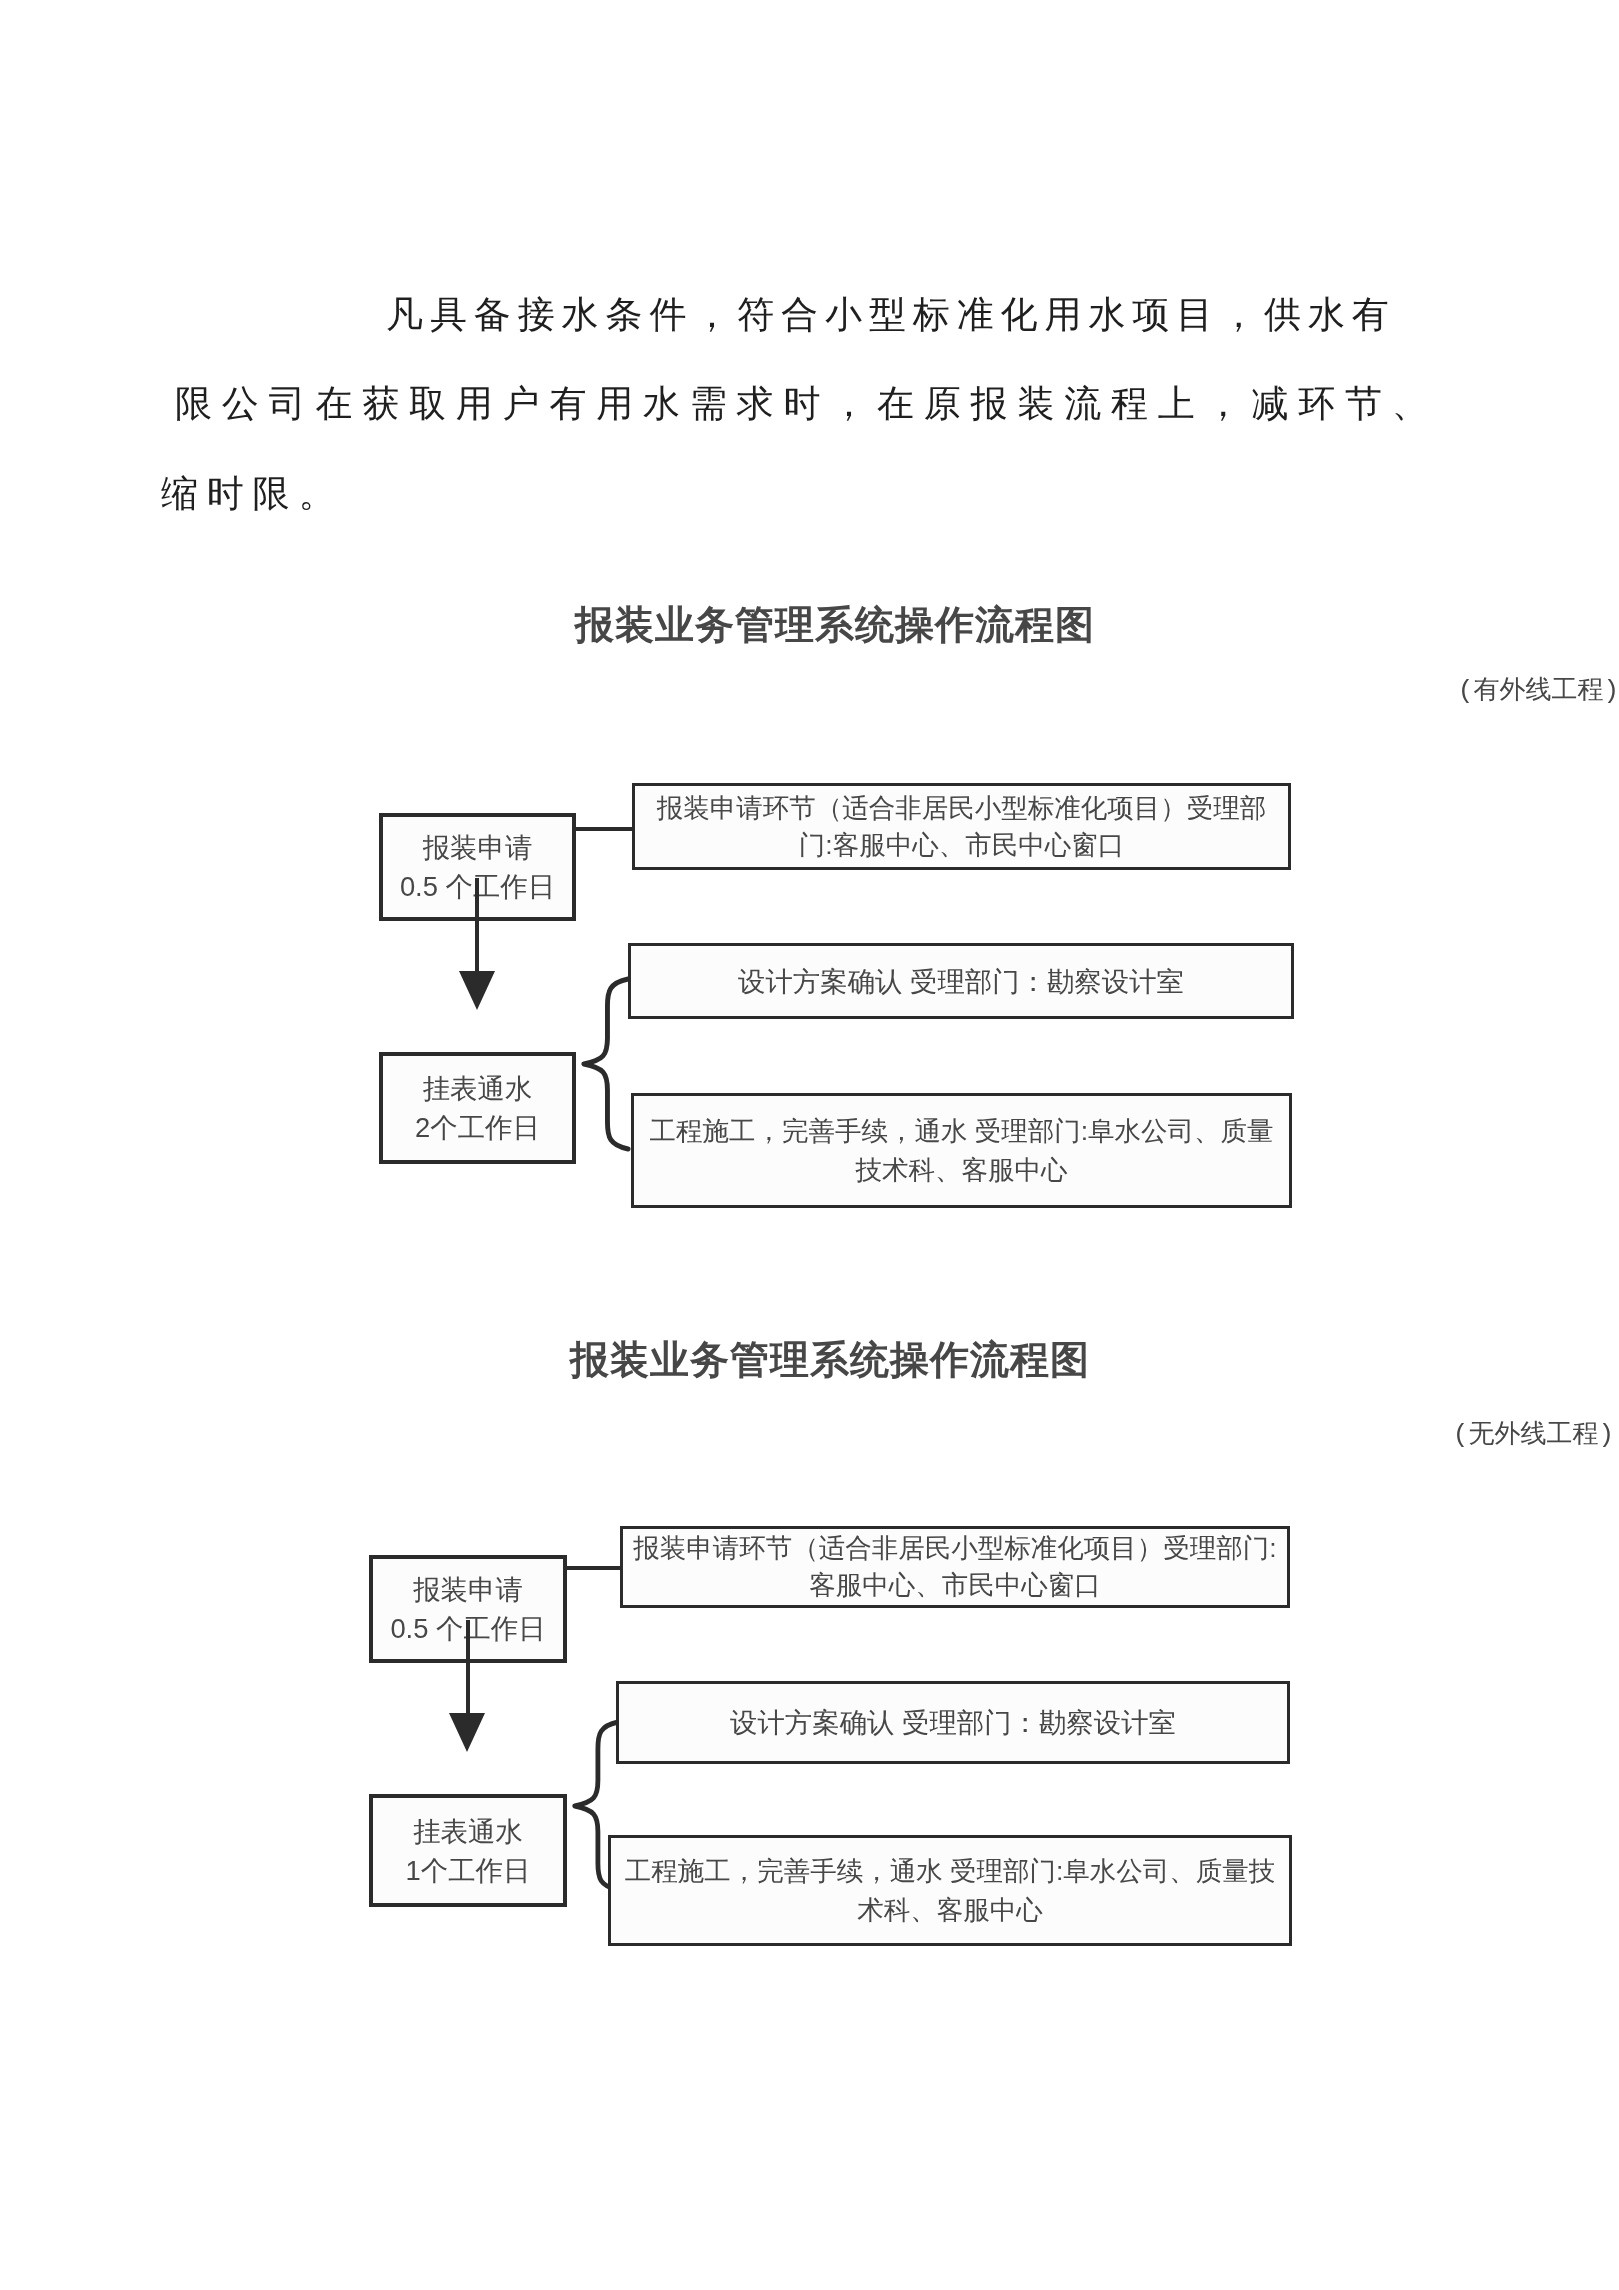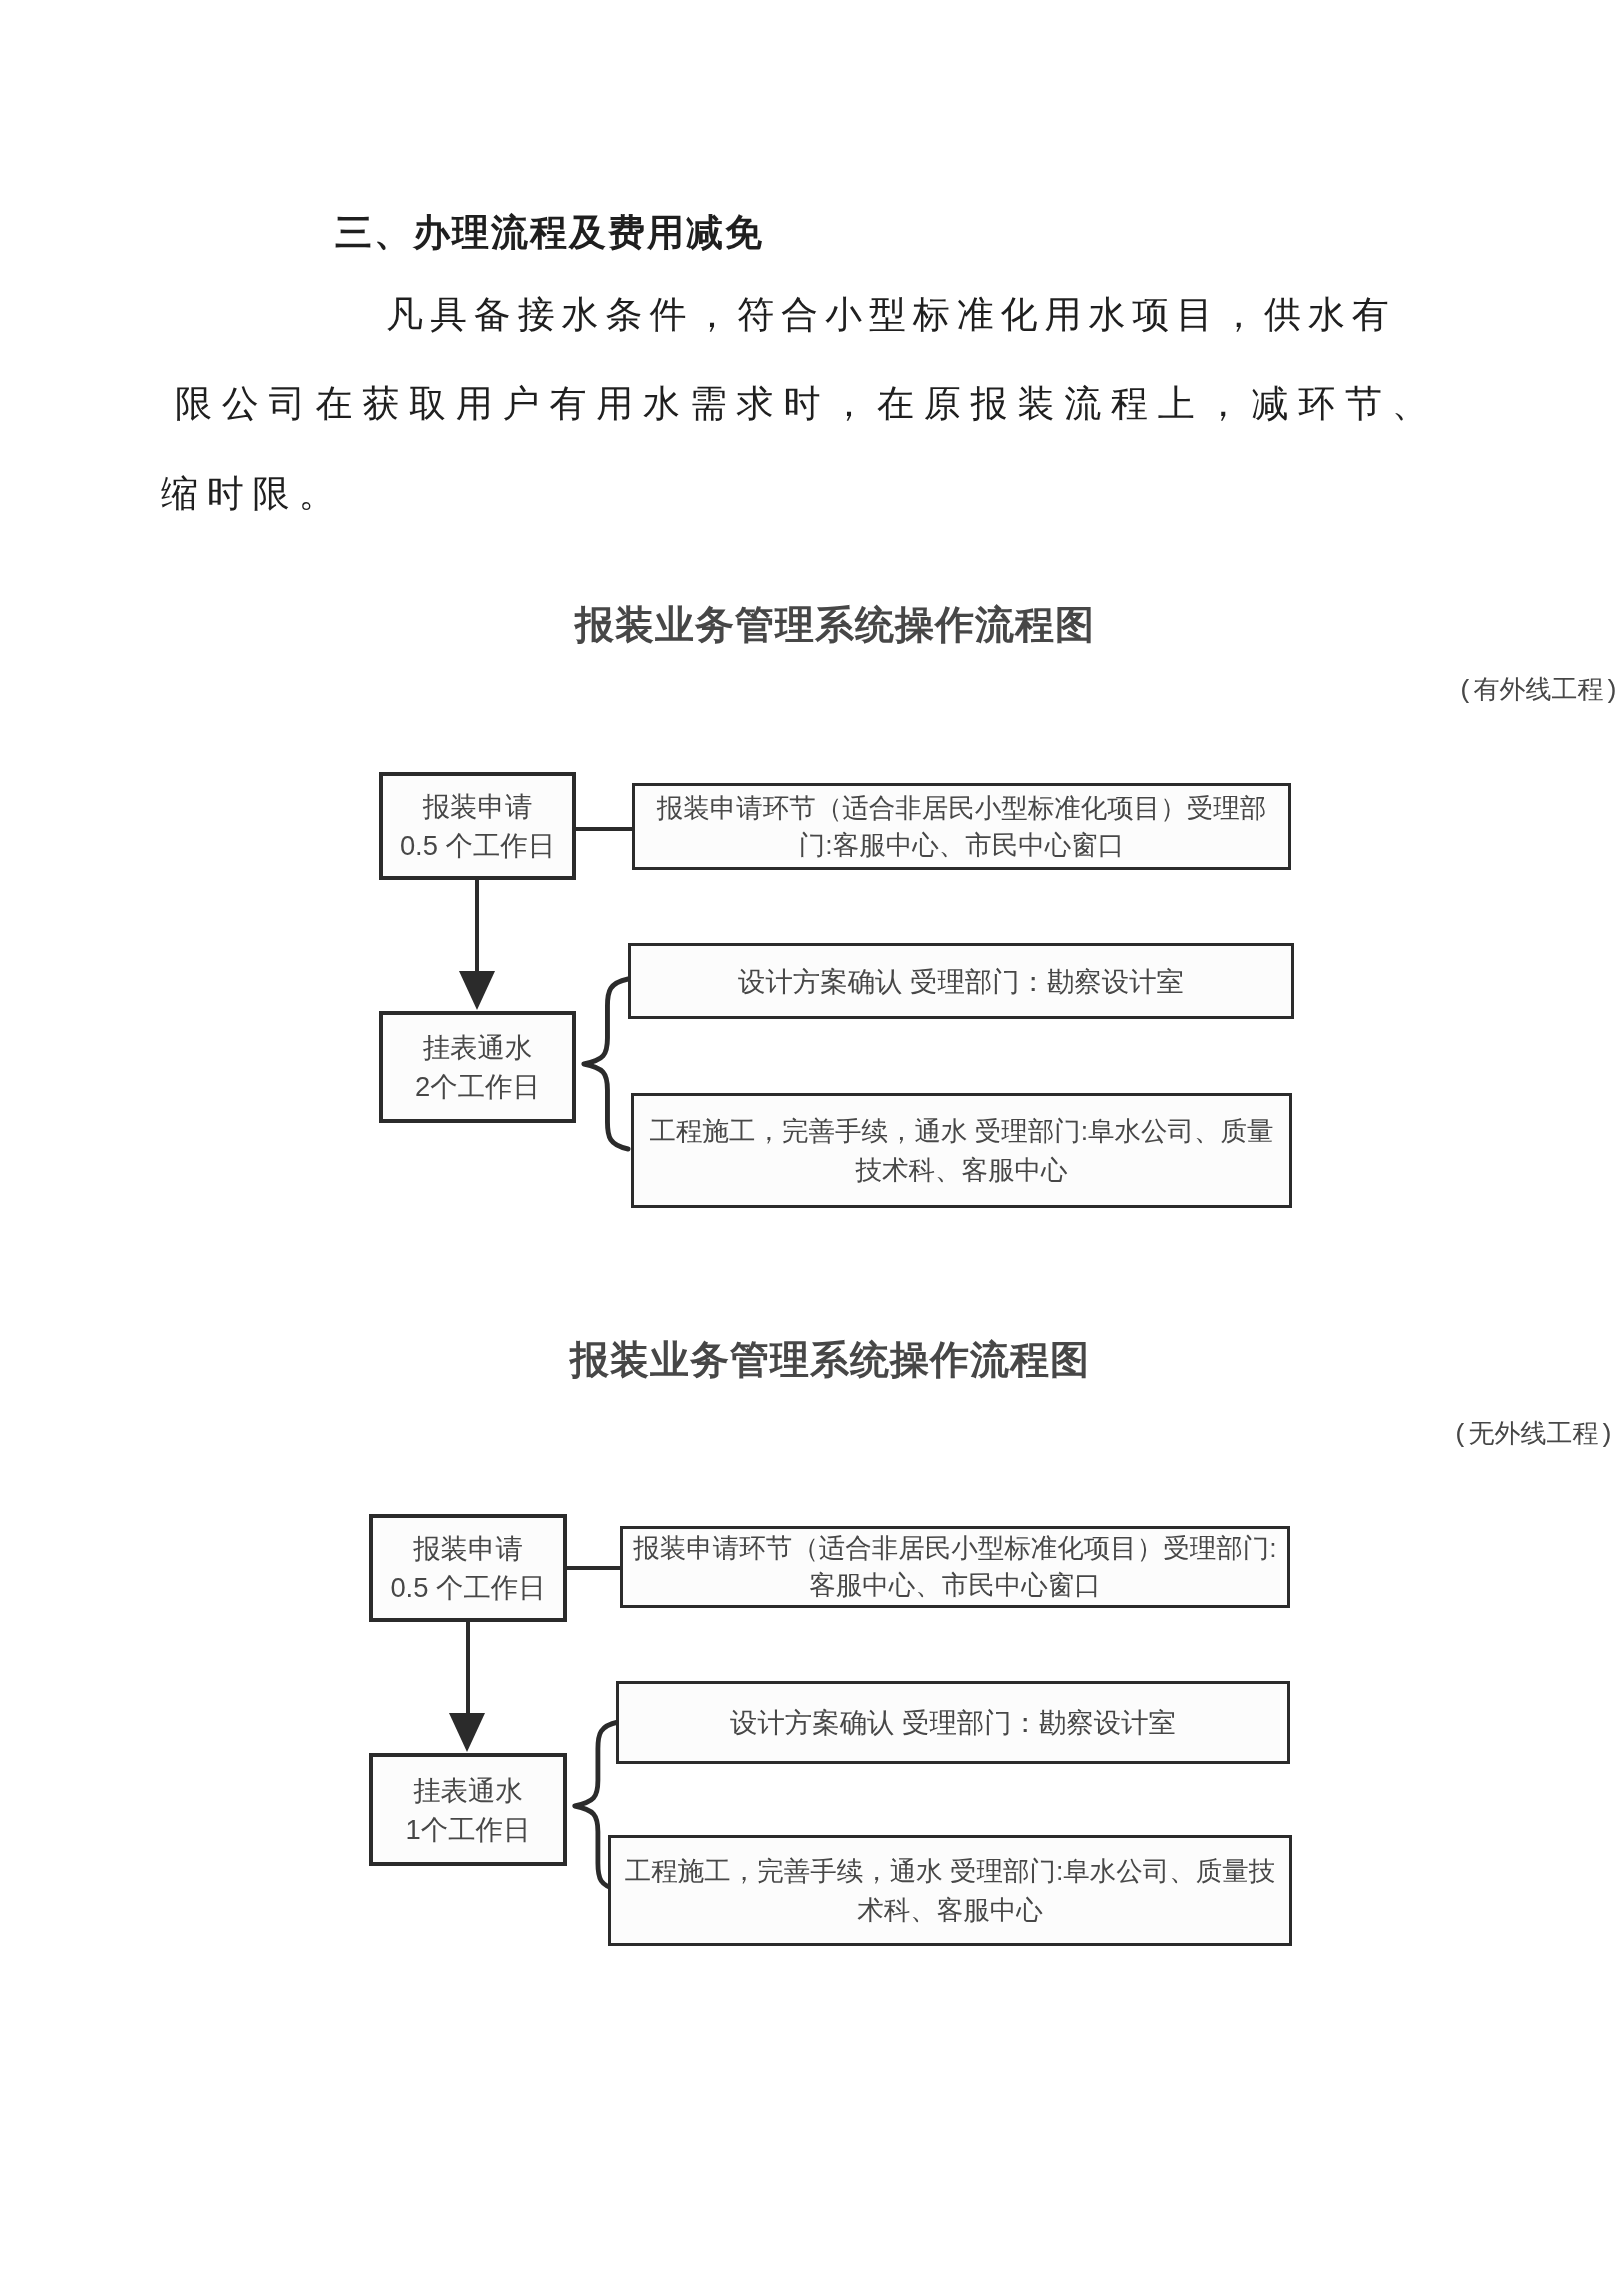--- a/index.html
+++ b/index.html
@@ -52,21 +52,21 @@
     box-sizing:border-box;
     border:3.9px solid var(--box-border,#2b2b2b);
     background:var(--box-fill,#fcfcfc);
     color:var(--flow-text,#474747);
     display:flex;
     align-items:center;
     justify-content:center;
     text-align:center;
     white-space:pre-line;
   }
-  .node.small{font-size:27.4px;line-height:39px;border-width:4.9px;}
+  .node.small{font-size:27.4px;line-height:39px;border-width:4.9px;margin-top:41px;}
   .node.fs27{font-size:26.5px;line-height:37px;padding:0 7px;}
   .node.fs27b{font-size:26.5px;line-height:39px;padding:0 7.8px;}
   .node.fs28{font-size:27.4px;line-height:35px;padding:0 9.8px;}
   .hline{
     position:absolute;height:3.9px;
     background:var(--connector,#2b2b2b);
   }
   .vline{
     position:absolute;width:3.9px;
     background:var(--connector,#2b2b2b);
@@ -84,21 +84,20 @@
     stroke-width:5px;
     stroke-linecap:round;
     stroke-linejoin:round;
   }
 </style>
 </head>
 <body>
 
 <div class="page">
 
-  <h2 class="heading" style="left:335px;top:208px;">三、办理流程及费用减免</h2>
 
   <p class="body-line" style="left:175px;top:379px;letter-spacing:9.8px;">限公司在获取用户有用水需求时，在原报装流程上，减环节、</p>
   <p class="body-line" style="left:386px;top:290px;letter-spacing:6.9px;">凡具备接水条件，符合小型标准化用水项目，供水有</p>
   <p class="body-line" style="left:161px;top:469px;letter-spacing:8.8px;">缩时限。</p>
 
   <div class="fc-title" style="left:51px;top:598px;">报装业务管理系统操作流程图</div>
   <div class="fc-subtitle" style="left:51px;top:672px;">(有外线工程)</div>
 
   <div class="node small" style="left:379px;top:772px;width:197px;height:108px;">报装申请
 0.5 个工作日</div>

